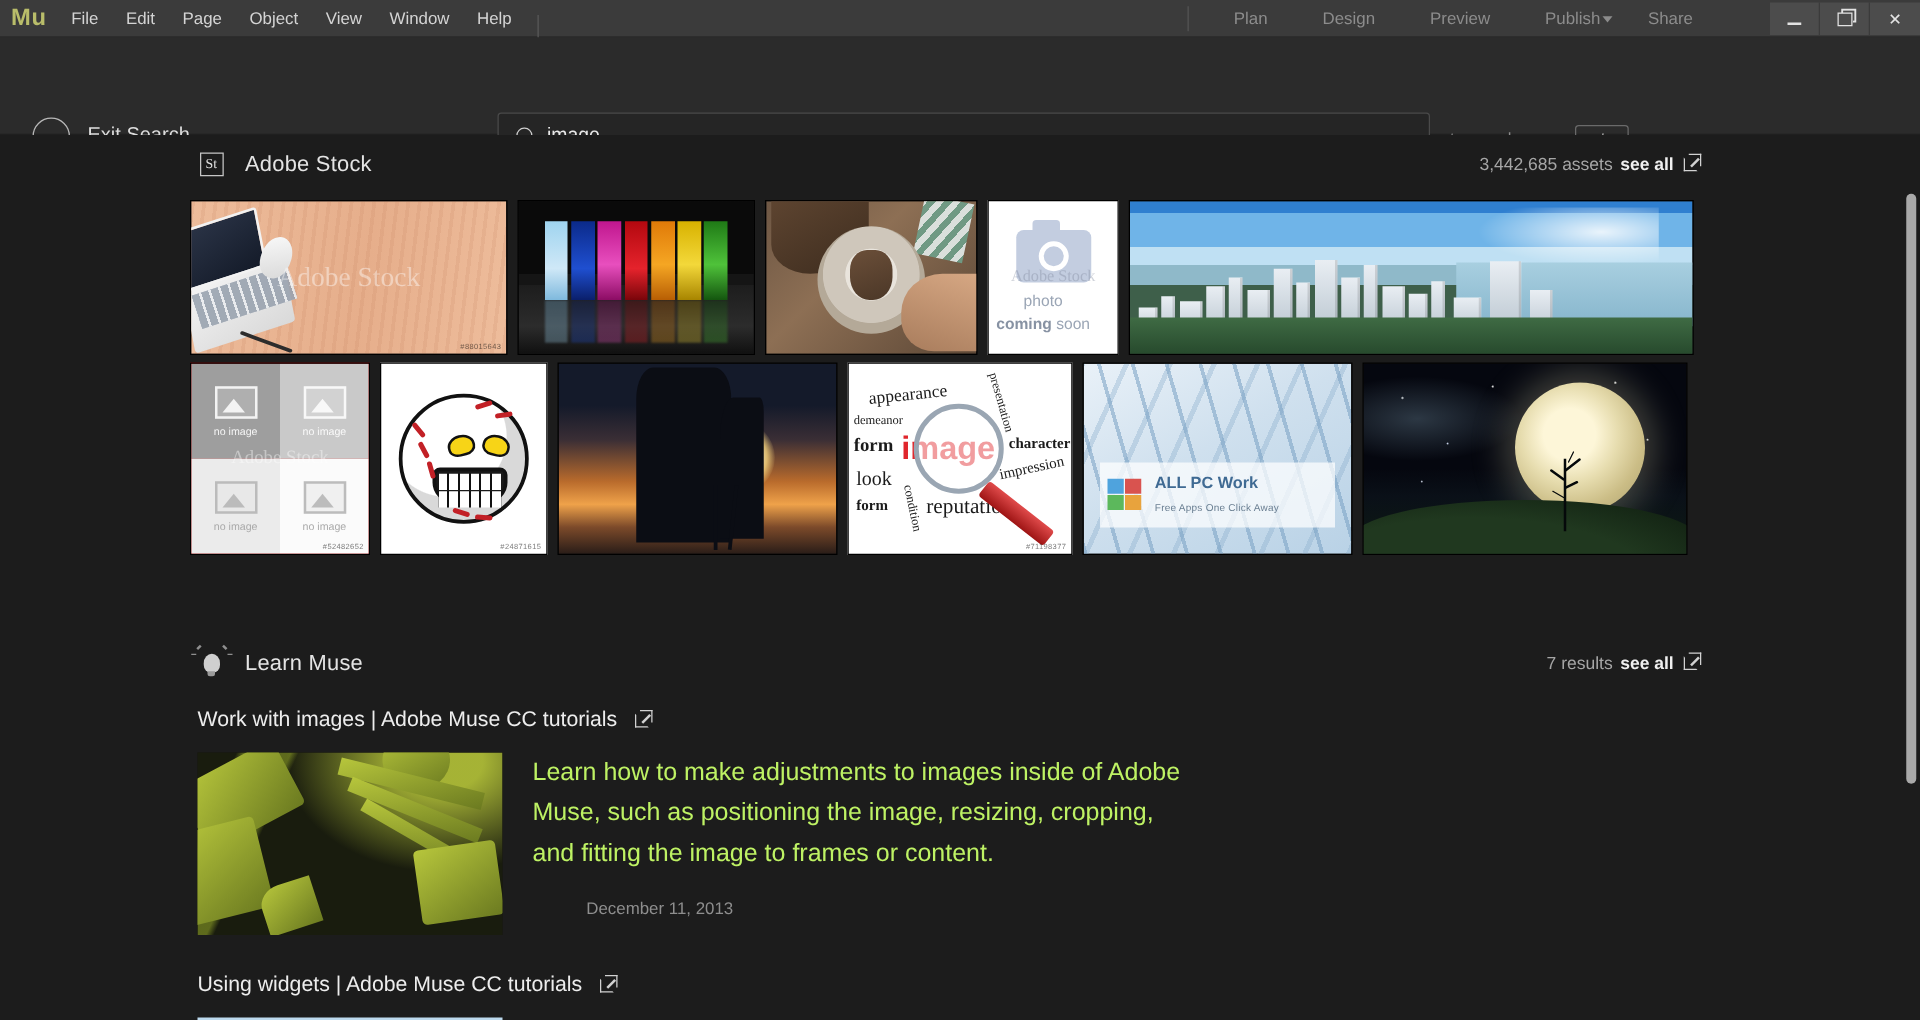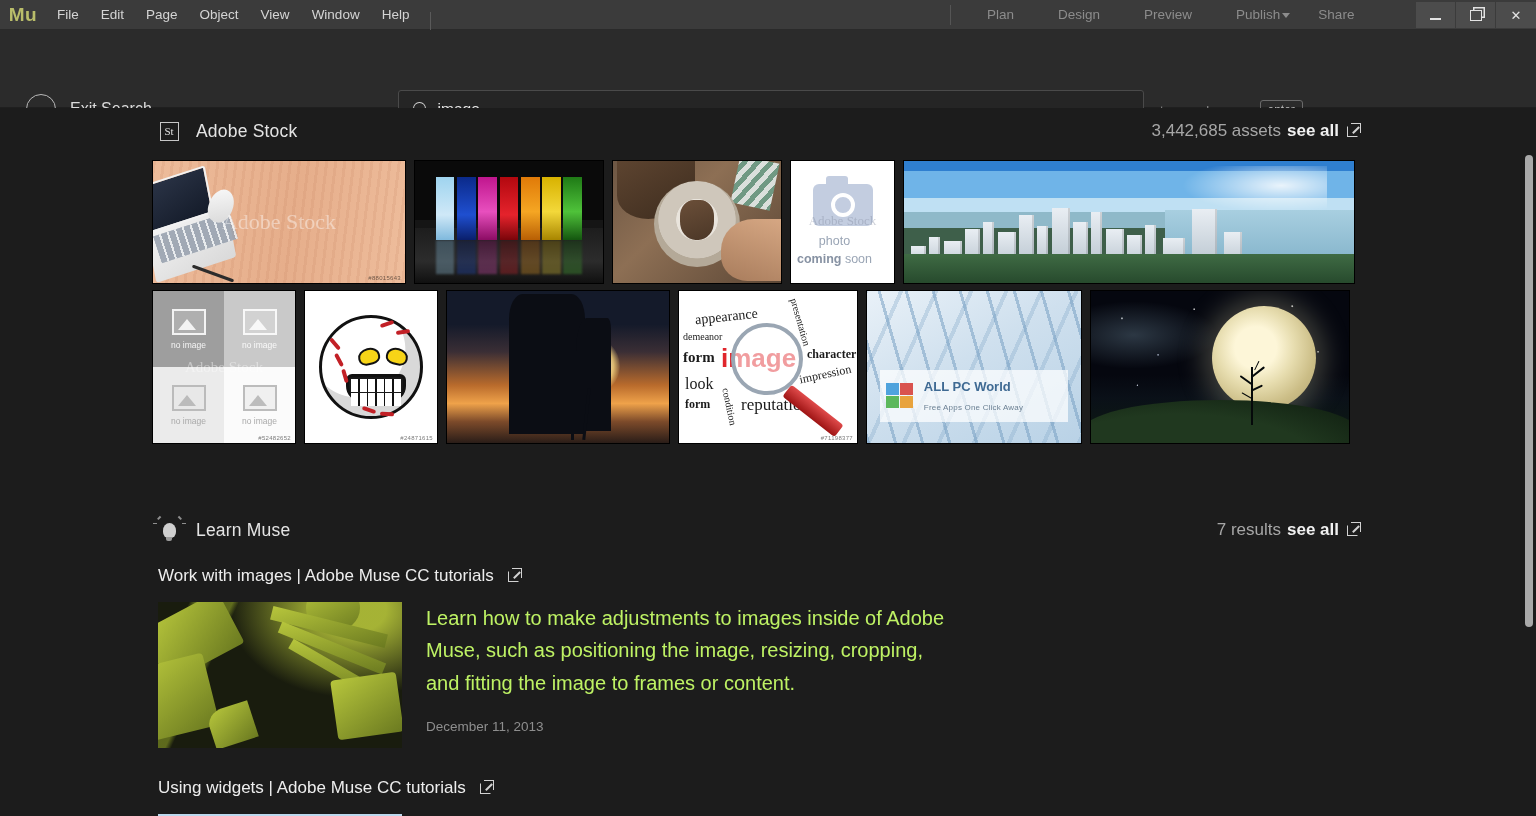--- a/index.html
+++ b/index.html
@@ -140,21 +140,21 @@
     width:6px; height:4px; background:#9a9a9a;
     border-radius: 0 0 2px 2px;
   }
   .bulb-rays { position:absolute; inset:-6px; }
   .bulb-rays i {
     position:absolute; background:#8f8f8f; width:4px; height:1.5px;
   }
   .sh-title { font-size: 17.5px; color: #e4e4e4; letter-spacing: .2px; }
   .sh-right {
     margin-left: auto; display: flex; align-items: center;
-    font-size: 17px; color: #a6a6a6;
+    font-size: 14px; color: #a6a6a6;
   }
   .sh-right .seeall { color: #f0f0f0; font-weight: bold; margin-left: 6px; }
   .ext-icon {
     display: inline-block; width: 11px; height: 11px; margin-left: 8px;
     border: 1.5px solid #d2d2d2; border-top-color: transparent;
     border-right-color: transparent; position: relative;
   }
   .ext-icon::before {
     content:""; position:absolute; left:3px; top:-4px;
     width: 9px; height: 9px;
@@ -400,21 +400,21 @@
     background:
       radial-gradient(ellipse at 80% 5%, rgba(190,205,60,.85) 0 12%, rgba(0,0,0,0) 45%),
       linear-gradient(115deg, rgba(150,170,40,.0) 0 10%, rgba(150,170,40,.55) 12% 24%, rgba(0,0,0,0) 26%),
       #191c0e;
   }
   .gshape{ position:absolute; background: linear-gradient(150deg,#b7c63c,#6b7a20); }
   .li-text { margin-left: 24px; }
   .li-desc {
     font-size: 20px; color: #bef264; line-height: 1.62; max-width: 520px;
   }
-  .li-date { margin-top: 20px; font-size: 13.5px; color: #8e8e8e; }
+  .li-date { margin-top: 20px; font-size: 13.5px; color: #8e8e8e; margin-left: 43px; }
 
   .li-thumb2{
     width:244px; height:146px; position:relative; overflow:hidden;
     background: linear-gradient(#bcd9ee 0 52%, #d9e8f2 52% 100%);
   }
 
   
   .scrolltrack {
     position: absolute; right: 0; top: 108px; width: 14px; height: 708px;
     background: #1c1c1c;
@@ -641,21 +641,21 @@
     <div class="thumb t10" style="width:216px;height:154px;">
       <div class="girders"></div>
       <div class="apw-box">
         <span class="apw-logo">
           <i style="left:0;top:0;background:#4fa3dd"></i>
           <i style="left:14px;top:0;background:#d9534f"></i>
           <i style="left:0;top:13px;background:#5cb85c"></i>
           <i style="left:14px;top:13px;background:#e8a33d"></i>
         </span>
         <span class="apw-txt">
-          <span class="apw-title">ALL PC World</span><br>
+          <span class="apw-title">ALL PC Work</span><br>
           <span class="apw-sub">Free Apps One Click Away</span>
         </span>
       </div>
     </div>
 
     <div class="thumb t11" style="width:260px;height:154px;">
       <div class="stars"></div>
       <div class="cloudy"></div>
       <div class="moon"></div>
       <div class="hill"></div>

